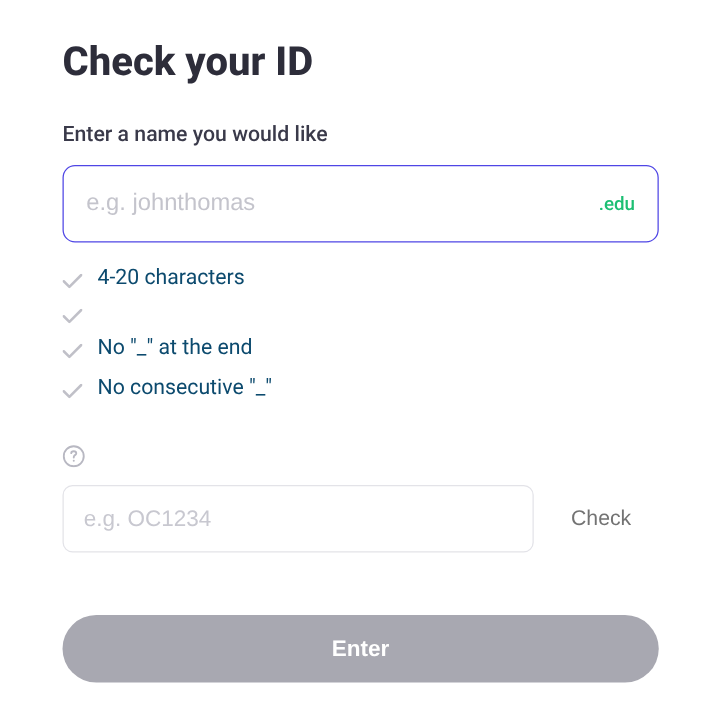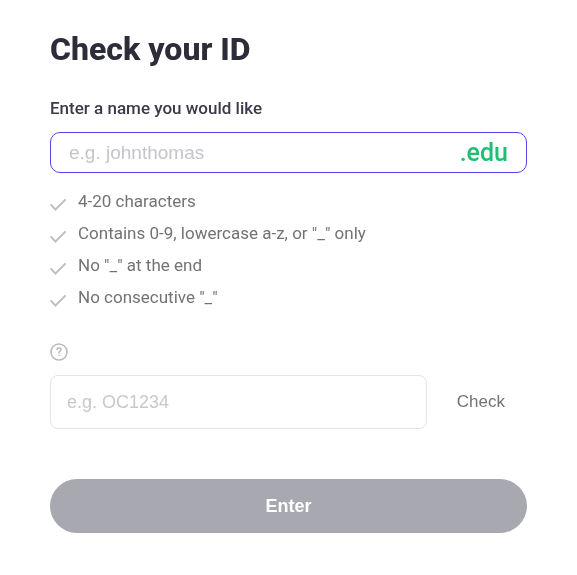--- a/index.html
+++ b/index.html
@@ -28,48 +28,48 @@
       align-items: center;
       gap: 8px;
     }
     .input-wrapper {
       position: relative;
       border: 1px solid #4f46e5;
       border-radius: 10px;
       display: flex;
       align-items: center;
       padding: 0 18px;
-      height: 41px;
+      height: 62px;
       margin-bottom: 18px;
     }
     .input-wrapper input {
       flex: 1;
       border: none;
       outline: none;
       font-size: 19px;
       color: #333;
       background: transparent;
     }
     .input-wrapper input::placeholder {
       color: #c4c4cc;
     }
     .suffix {
       color: #1dbf73;
-      font-size: 25px;
+      font-size: 15px;
       font-weight: 500;
     }
     .rules {
       list-style: none;
       margin-bottom: 36px;
     }
     .rules li {
       display: flex;
       align-items: center;
       gap: 12px;
-      color: #737373;
+      color: #0c4a6e;
       font-size: 17px;
       margin-bottom: 12px;
     }
     .check-icon {
       width: 16px;
       height: 12px;
       flex-shrink: 0;
     }
     .help-icon {
       width: 18px;
@@ -148,21 +148,20 @@
         </svg>
     </span>
     <span>4-20 characters</span>
   </li>
   <li>
     <span class="check-icon">
       <svg viewBox="0 0 16 12" fill="none">
           <path d="M1 6L5.5 10.5L15 1" stroke="#c0c0c8" stroke-width="2" stroke-linecap="round" stroke-linejoin="round"></path>
         </svg>
     </span>
-    <span>Contains 0-9, lowercase a-z, or "_" only</span>
   </li>
   <li>
     <span class="check-icon">
       <svg viewBox="0 0 16 12" fill="none">
           <path d="M1 6L5.5 10.5L15 1" stroke="#c0c0c8" stroke-width="2" stroke-linecap="round" stroke-linejoin="round"></path>
         </svg>
     </span>
     <span>No "_" at the end</span>
   </li>
   <li>

